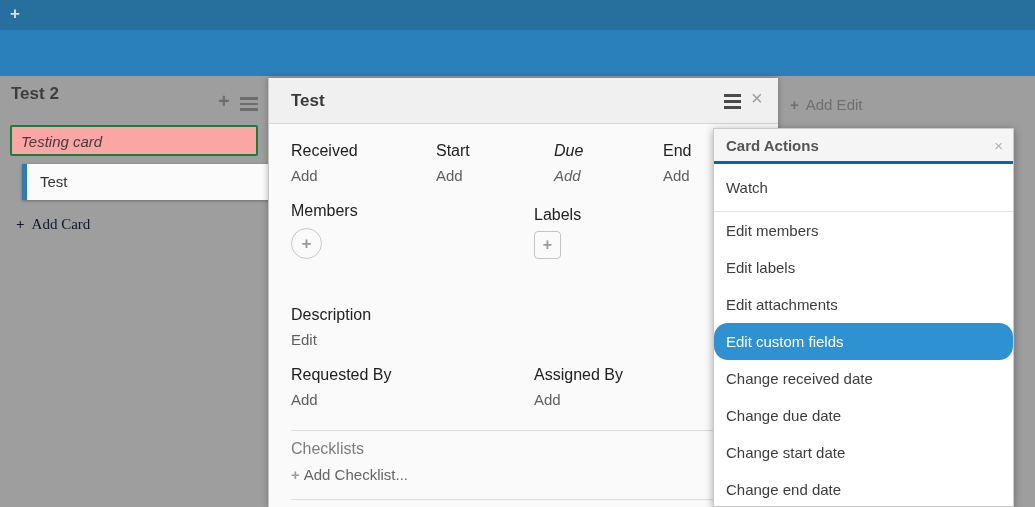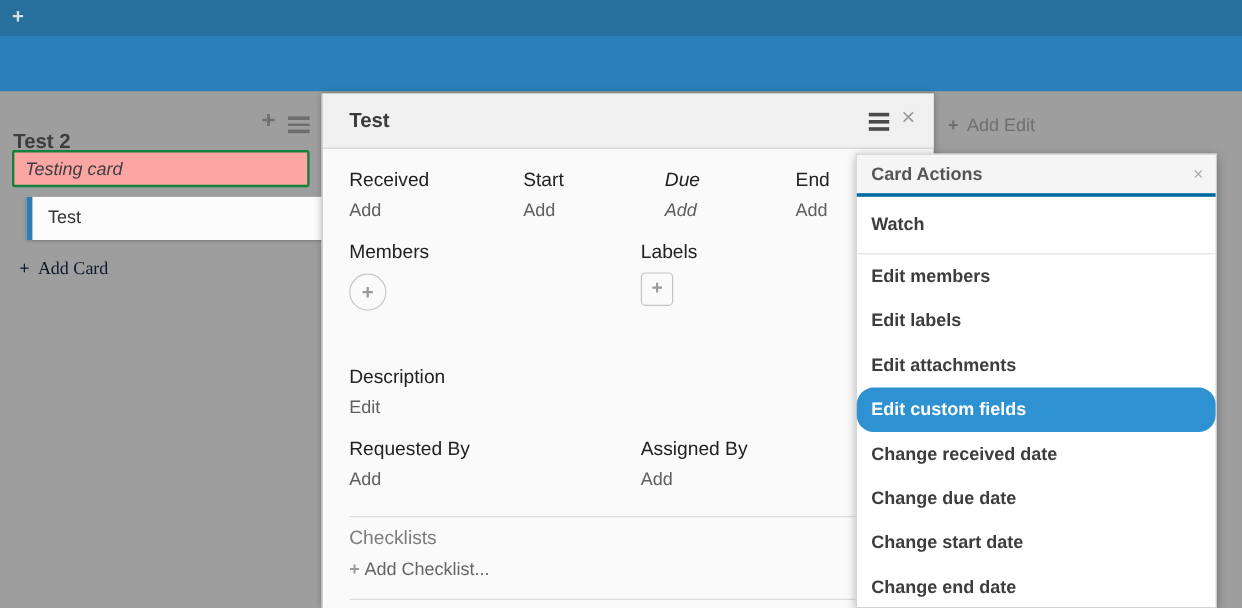--- a/index.html
+++ b/index.html
@@ -8,21 +8,21 @@
   .screen { position:relative; width:1035px; height:507px; background:#9e9e9e; overflow:hidden; }
 
   
   .topbar { position:absolute; left:0; top:0; width:1035px; height:30px; background:#27709e; z-index:3; }
   .nav-plus { position:absolute; left:10px; top:4px; font-size:17px; font-weight:700; color:#d9dee3; cursor:pointer; }
   .topbar2 { position:absolute; left:0; top:30px; width:1035px; height:46px; background:#2a80ba; z-index:3; }
 
   
   .board { position:absolute; left:0; top:76px; width:1035px; height:431px; background:#9e9e9e; z-index:1; }
   .list { position:absolute; left:0; top:0; width:268px; height:431px; }
-  .list-title { position:absolute; left:11px; top:32px; font-size:17px; font-weight:700; color:#3d3d3d;text-align:center; }
+  .list-title { position:absolute; left:11px; top:8px; font-size:17px; font-weight:700; color:#3d3d3d;text-align:center; }
   .list-plus { position:absolute; left:218px; top:14px; font-size:20px; font-weight:700; color:#6d6d6d; cursor:pointer; }
   .list-menu { position:absolute; left:240px; top:21px; width:18px; cursor:pointer; }
   .list-menu i { display:block; height:2.5px; background:#6d6d6d; margin-bottom:3px; }
   .card-gray { position:absolute; left:10px; top:49px; width:248px; height:31px; background:#fca5a5;
                border:2px solid #15803d; border-radius:2px; font-size:15px; color:#3f3f3f;
                line-height:29px; padding-left:9px; cursor:pointer;font-style:italic; }
   .card-active { position:absolute; left:22px; top:88px; width:269px; height:36px; background:#fbfbfb;
                  border-left:5px solid #2e7cb1; box-shadow:0 1px 3px rgba(0,0,0,.3);
                  font-size:15px; color:#333; line-height:36px; padding-left:13px; cursor:pointer; }
   .add-card { position:absolute; left:16px; top:140px; font-size:15px; color:#0f172a; cursor:pointer;font-family:Liberation Serif, serif; }
@@ -38,21 +38,21 @@
   .hamburger { position:absolute; left:455px; top:16px; width:17px; cursor:pointer; }
   .hamburger i { display:block; height:3px; background:#4a4a4a; margin-bottom:3px; }
   .modal-close { position:absolute; left:482px; top:9px; font-size:20px; color:#9b9b9b; cursor:pointer; }
 
   .f-label { font-size:16px; color:#212121; height:20px; }
   .f-action { font-size:15px; color:#5f5f5f; margin-top:5px; height:20px; cursor:pointer; }
 
   .dates-row { position:absolute; left:22px; top:64px; right:0; display:flex; }
   .dates-row .c1 { width:145px; } .dates-row .c2 { width:118px; } .dates-row .c3 { width:109px;font-style:italic; }
 
-  .members-row { position:absolute; left:22px; top:124px; right:16px; display:flex; }
+  .members-row { position:absolute; left:22px; top:124px; right:16px; display:flex;align-items:flex-end; }
   .members-row .c1 { width:243px; }
   .circle-add { margin-top:6px; width:31px; height:31px; border:1px solid #c8c8c8; border-radius:50%;
                 background:transparent; color:#9a9a9a; font-size:17px; font-weight:700; cursor:pointer;
                 font-family:"Liberation Sans", sans-serif; }
   .square-add { margin-top:5px; width:27px; height:28px; border:1px solid #c4c4c4; border-radius:4px;
                 background:transparent; color:#9a9a9a; font-size:16px; font-weight:700; cursor:pointer;
                 font-family:"Liberation Sans", sans-serif; }
 
   .desc-block { position:absolute; left:22px; top:228px; }
   .req-row { position:absolute; left:22px; top:288px; right:0; display:flex; }
@@ -64,21 +64,21 @@
   .cl-label { font-size:16px; color:#7d7d7d; height:22px; }
   .cl-add { font-size:15px; color:#656565; margin-top:4px; cursor:pointer; }
   .cl-add .plus { color:#9a9a9a; font-weight:700; margin-right:4px; }
 
   
   .dropdown { position:absolute; left:713px; top:128px; width:301px; height:379px; background:#fff;
               border:1px solid #cacaca; box-shadow:0 2px 8px rgba(0,0,0,.35); z-index:20; }
   .dd-header { height:35px; line-height:34px; padding:0 12px; background:#f5f5f5;
                border-bottom:3px solid #0369a1; font-size:15px; font-weight:700; color:#555; position:relative; }
   .dd-close { position:absolute; right:10px; top:0; font-size:15px; font-weight:400; color:#b0b0b0; cursor:pointer; }
-  .dd-item { height:37px; line-height:37px; padding:0 12px; font-size:15px; font-weight:700;
+  .dd-item { height:37px; line-height:37px; padding:0 12px; font-size:15px; font-weight:400;
              color:#3d3d3d; cursor:pointer; }
   .dd-item.watch { height:48px; line-height:47px; border-bottom:1px solid #e2e2e2; }
   .dd-item.selected { background:#2e91d2; color:#fff;border-radius:14px; }
 </style>
 </head>
 <body>
 
 <div class="screen">
 
   <header class="topbar">

